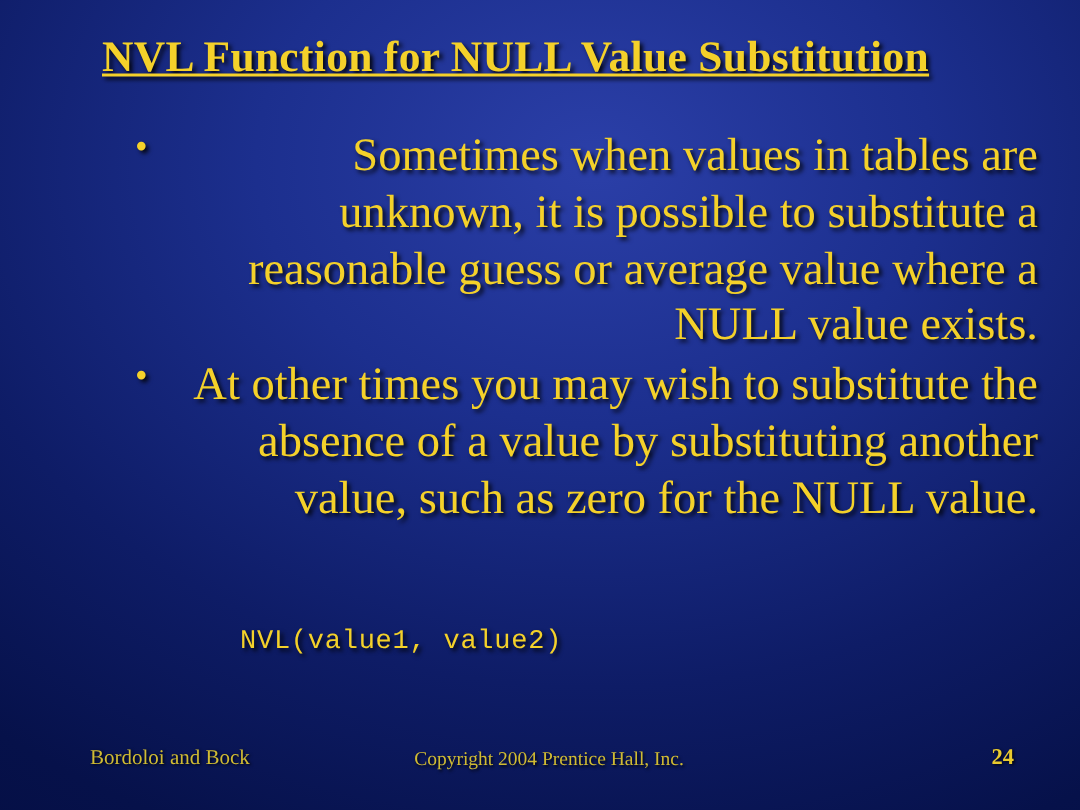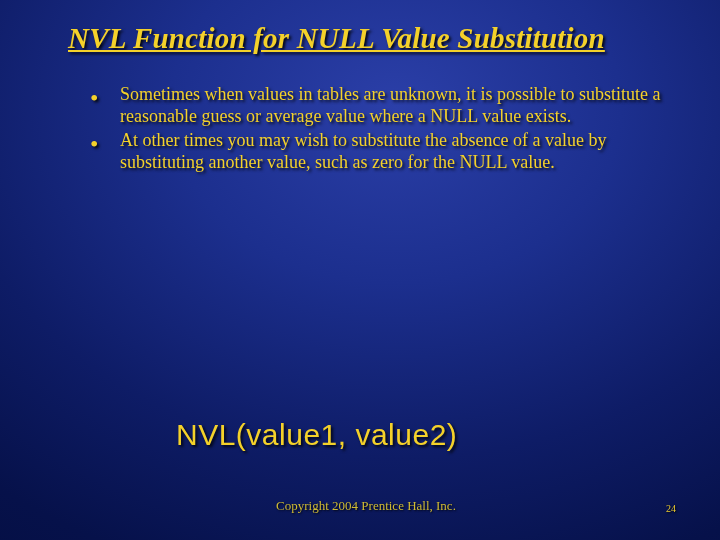--- a/index.html
+++ b/index.html
@@ -26,57 +26,57 @@
     position: absolute;
     top: 22px;
     left: 68px;
     right: 40px;
     color: #f4d12a;
     font-size: 29px;
     font-weight: bold;
     text-decoration: underline;
     text-shadow: 2px 2px 3px rgba(0,0,0,0.9);
     letter-spacing: 0.2px;
-    font-style: italic;
   }
   .body {
     position: absolute;
     top: 84px;
     left: 80px;
     right: 28px;
   }
   ul.bullets {
     margin: 0;
     padding: 0;
     list-style: none;
   }
   ul.bullets > li {
     position: relative;
     padding-left: 40px;
     color: #f4d12a;
-    font-size: 18px;
+    font-size: 31px;
     line-height: 1.22;
     text-shadow: 2px 2px 3px rgba(0,0,0,0.85);
     margin-bottom: 2px;
+    text-align: right;
   }
   ul.bullets > li::before {
     content: "•";
     position: absolute;
     left: 10px;
     top: 0;
     color: #f4d12a;
     font-size: 24px;
   }
   .code-line {
     position: absolute;
     top: 418px;
-    left: 176px;
+    left: 160px;
     color: #f4d12a;
-    font-family: Liberation Sans, sans-serif;
-    font-size: 30px;
+    font-family: Liberation Mono, monospace;
+    font-size: 18px;
     text-shadow: 2px 2px 3px rgba(0,0,0,0.85);
     letter-spacing: 0.5px;
   }
   .footer-left {
     position: absolute;
     left: 60px;
     bottom: 26px;
     color: #d0bb33;
     font-size: 14px;
     text-shadow: 1px 1px 2px rgba(0,0,0,0.85);
@@ -89,36 +89,38 @@
     text-align: center;
     color: #d0bb33;
     font-size: 13px;
     text-shadow: 1px 1px 2px rgba(0,0,0,0.85);
   }
   .footer-right {
     position: absolute;
     right: 44px;
     bottom: 26px;
     color: #e9ca2e;
-    font-size: 10px;
+    font-size: 15px;
     text-shadow: 1px 1px 2px rgba(0,0,0,0.85);
+    font-weight: bold;
   }
 </style>
 </head>
 <body>
 
 <div class="slide">
 
   <div class="title">NVL Function for NULL Value Substitution</div>
 
   <div class="body">
     <ul class="bullets">
       <li>Sometimes when values in tables are unknown, it is possible to substitute a reasonable guess or average value where a NULL value exists.</li>
       <li>At other times you may wish to substitute the absence of a value by substituting another value, such as zero for the NULL value.</li>
     </ul>
   </div>
 
   <div class="code-line">NVL(value1, value2)</div>
 
+  <div class="footer-left">Bordoloi and Bock</div>
   <div class="footer-center">Copyright 2004 Prentice Hall, Inc.</div>
   <div class="footer-right">24</div>
 
 </div>
 
 </body></html>

